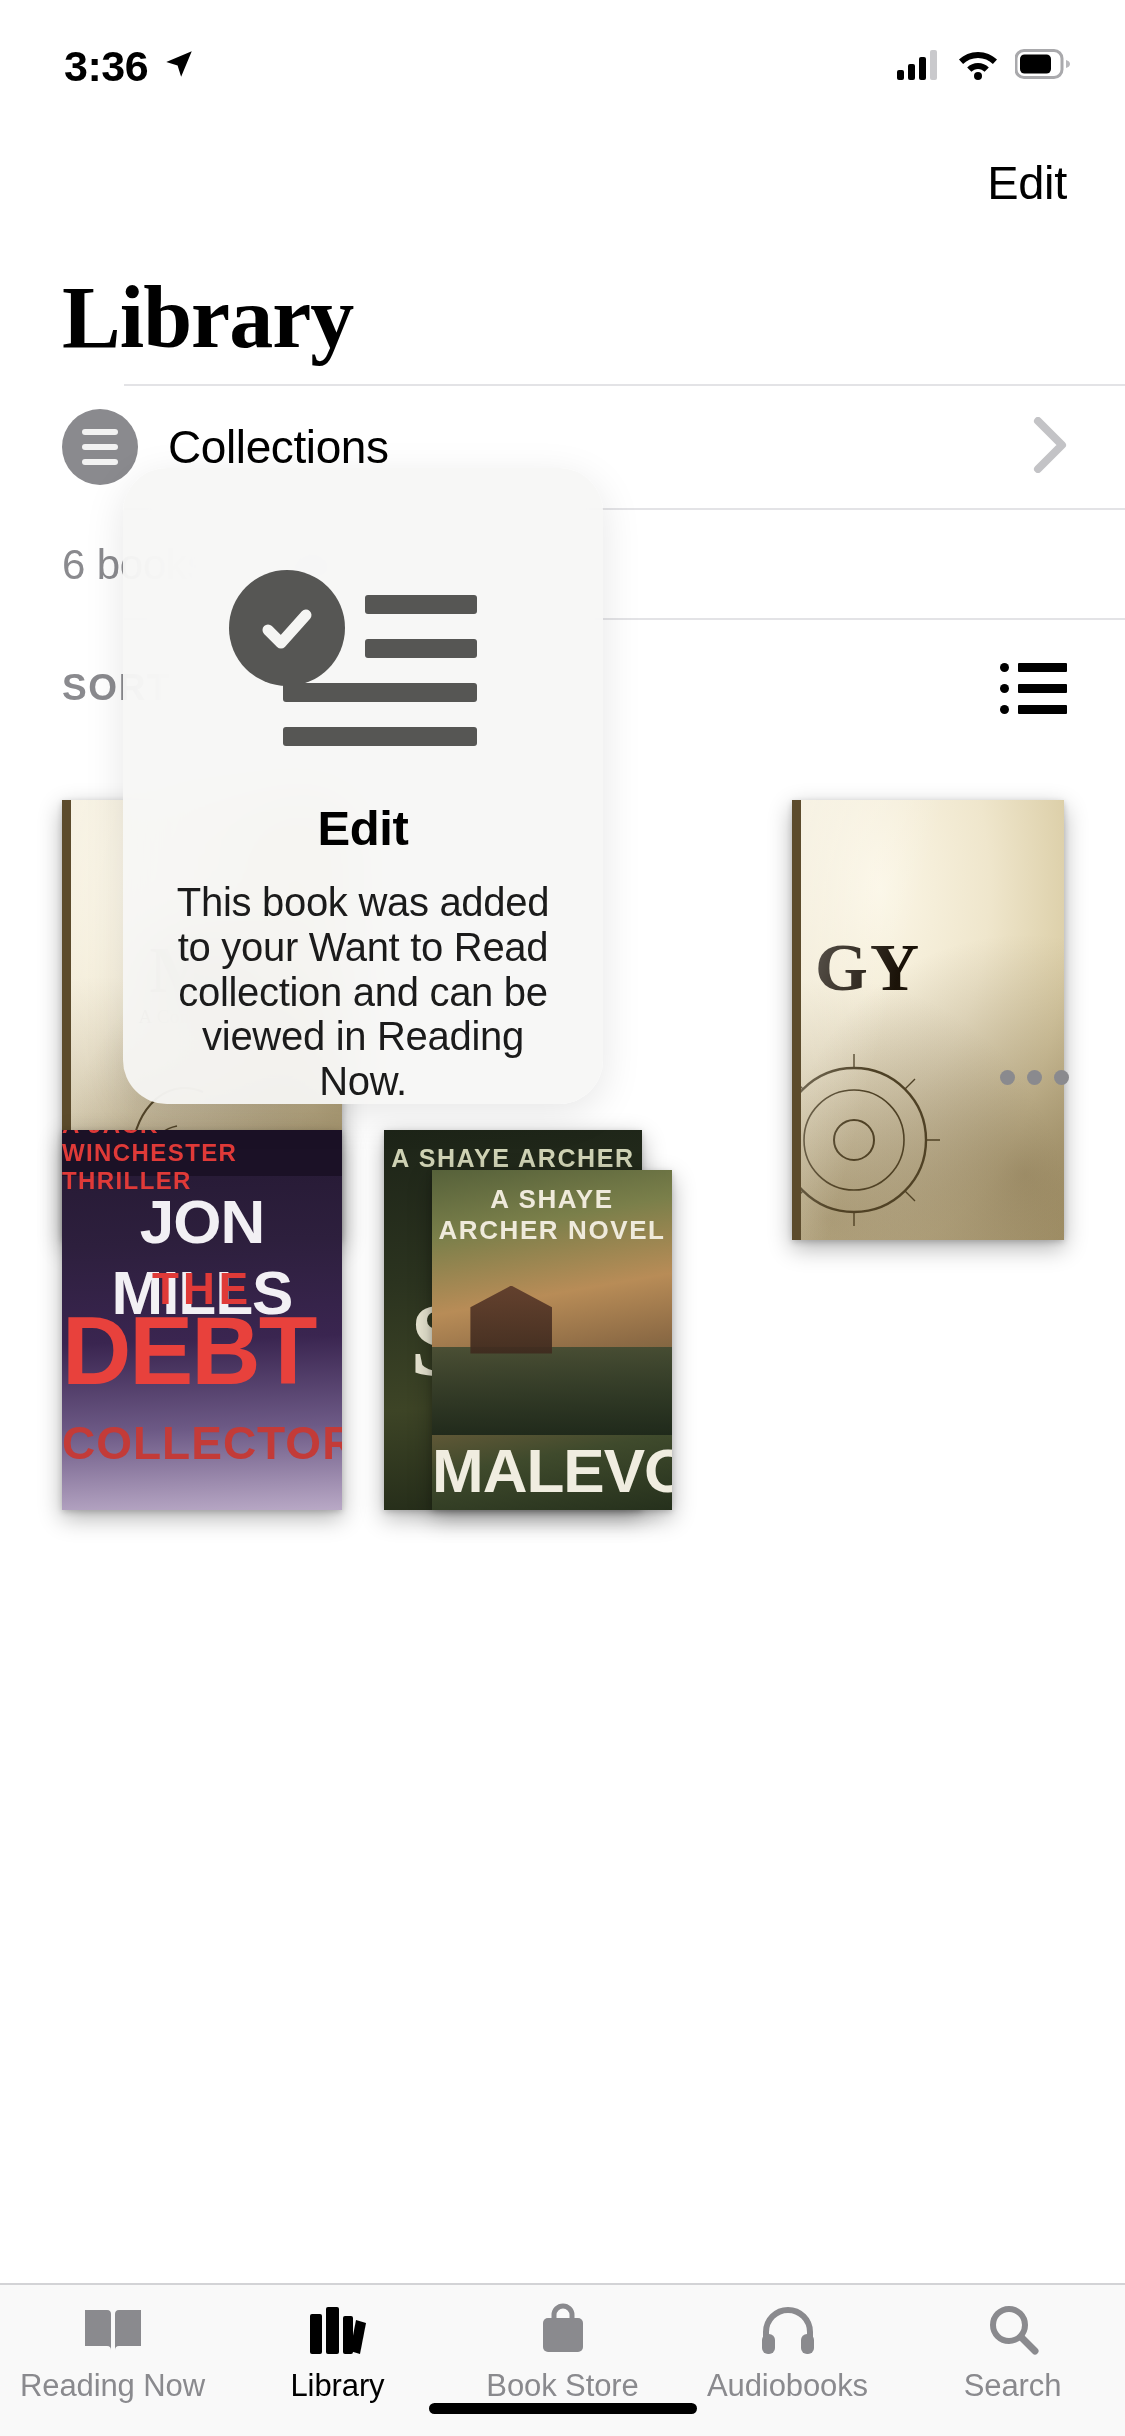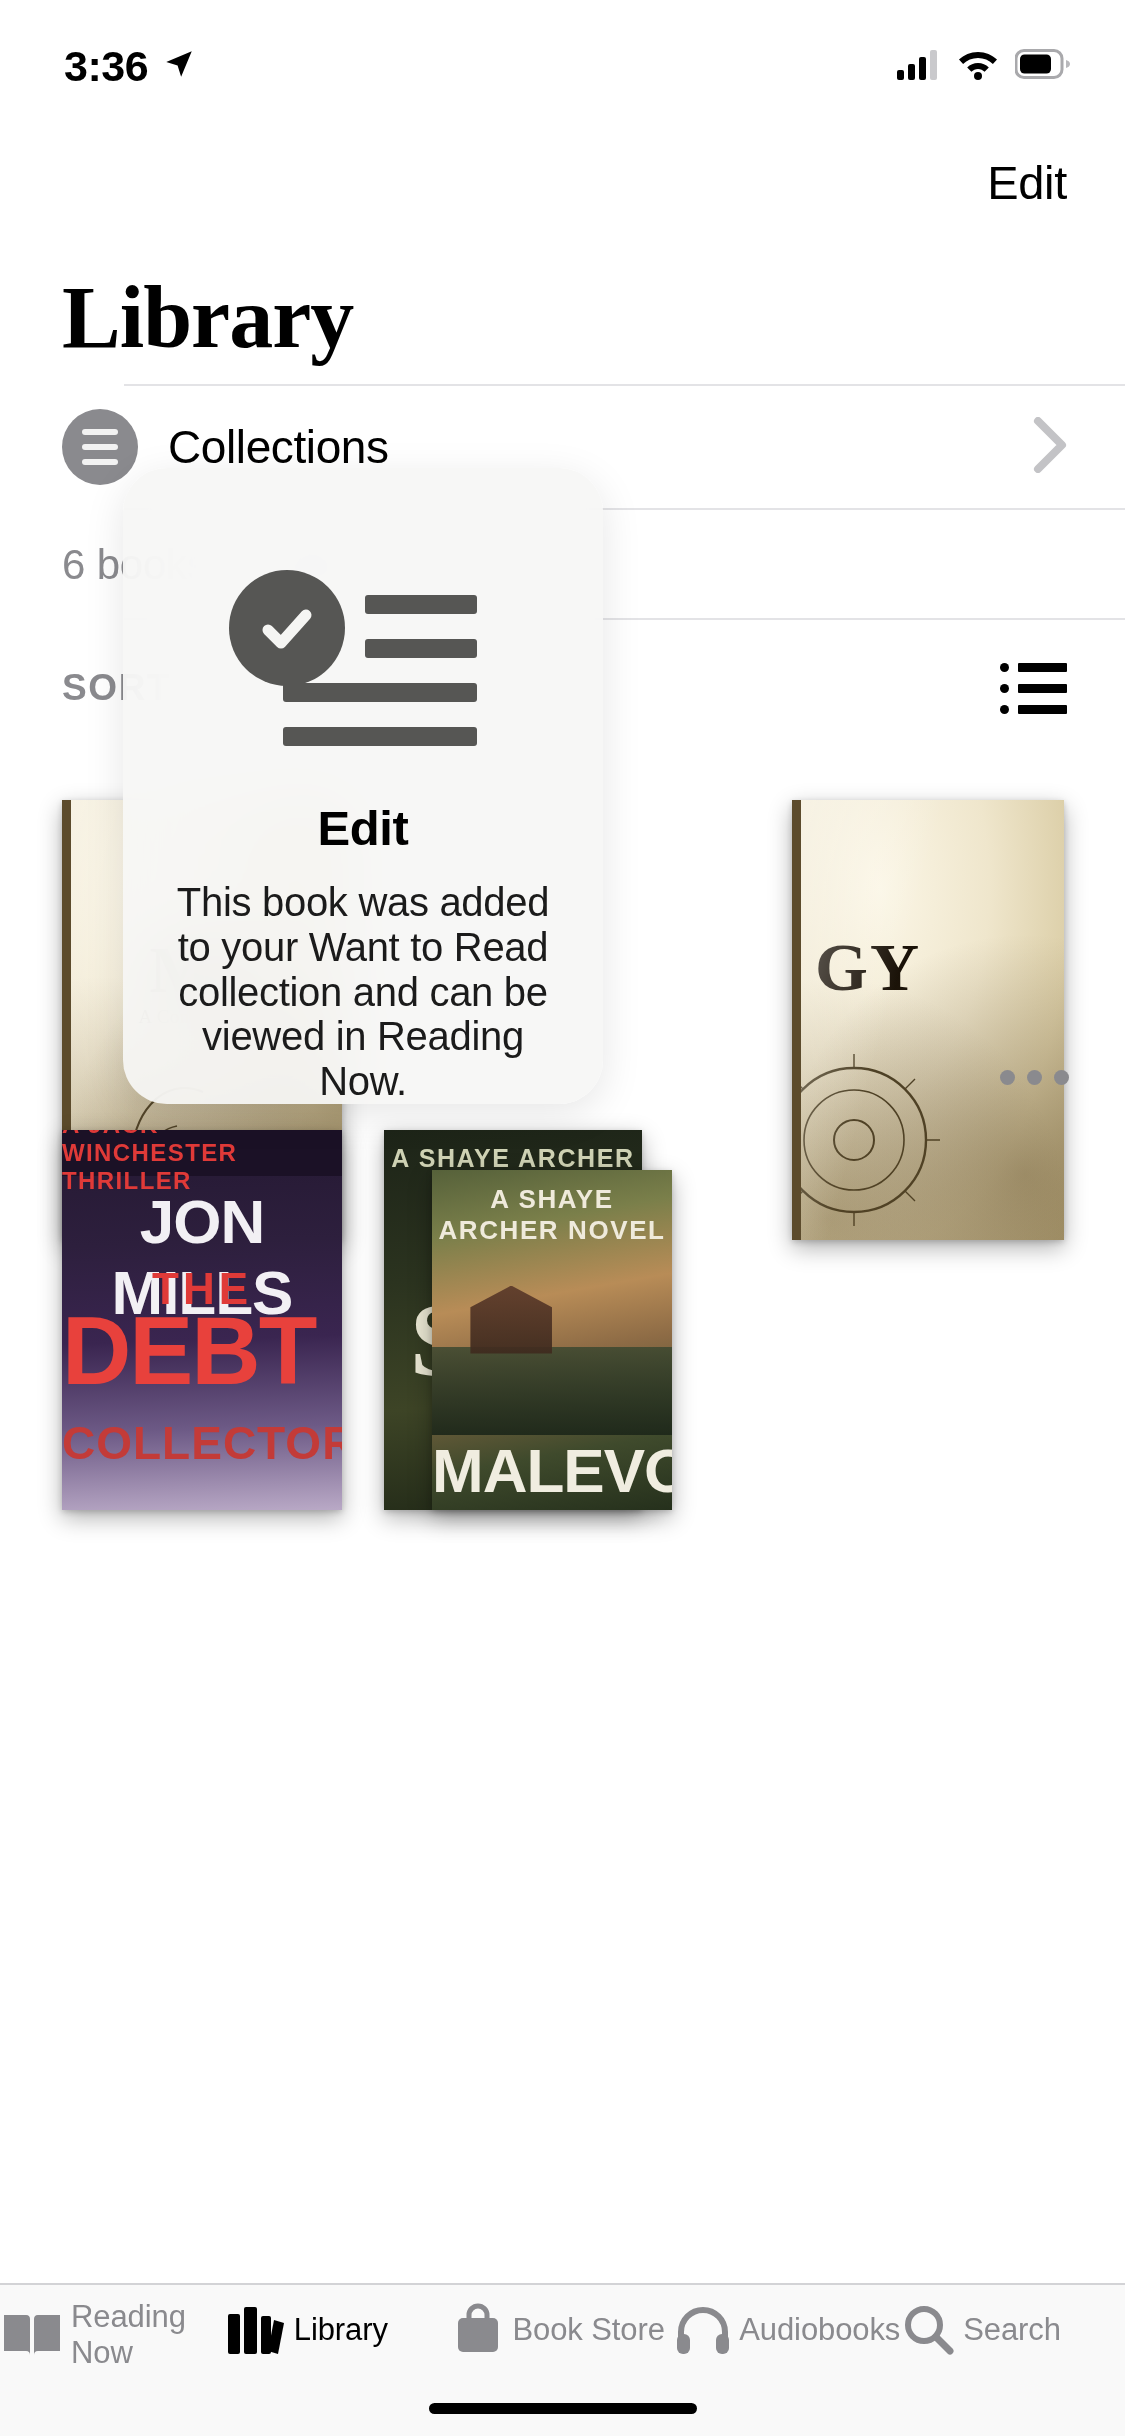--- a/index.html
+++ b/index.html
@@ -235,21 +235,21 @@
 
   
   .tab-bar{
     position:absolute; left:0; bottom:0; width:1125px; height:153px;
     background:rgba(249,249,249,0.94);
     backdrop-filter:blur(24px); -webkit-backdrop-filter:blur(24px);
     border-top:2px solid #d3d3d6;
     display:flex; align-items:flex-start; z-index:70;
   }
   .tab{
-    flex:1; display:flex; flex-direction:row; align-items:center;
+    flex:1; display:flex; flex-direction:column; align-items:center;
     padding-top:14px; gap:7px;
   }
   .tab-label{ font-size:31px; color:#8a8a8e; letter-spacing:-0.1px; }
   .tab.active .tab-label{ color:#000; }
   .tab-icon{ height:62px; display:flex; align-items:center; justify-content:center; }
 
   .home-indicator{
     position:absolute; left:50%; transform:translateX(-50%);
     bottom:22px; width:268px; height:11px; border-radius:6px; background:#000;
     z-index:80;

